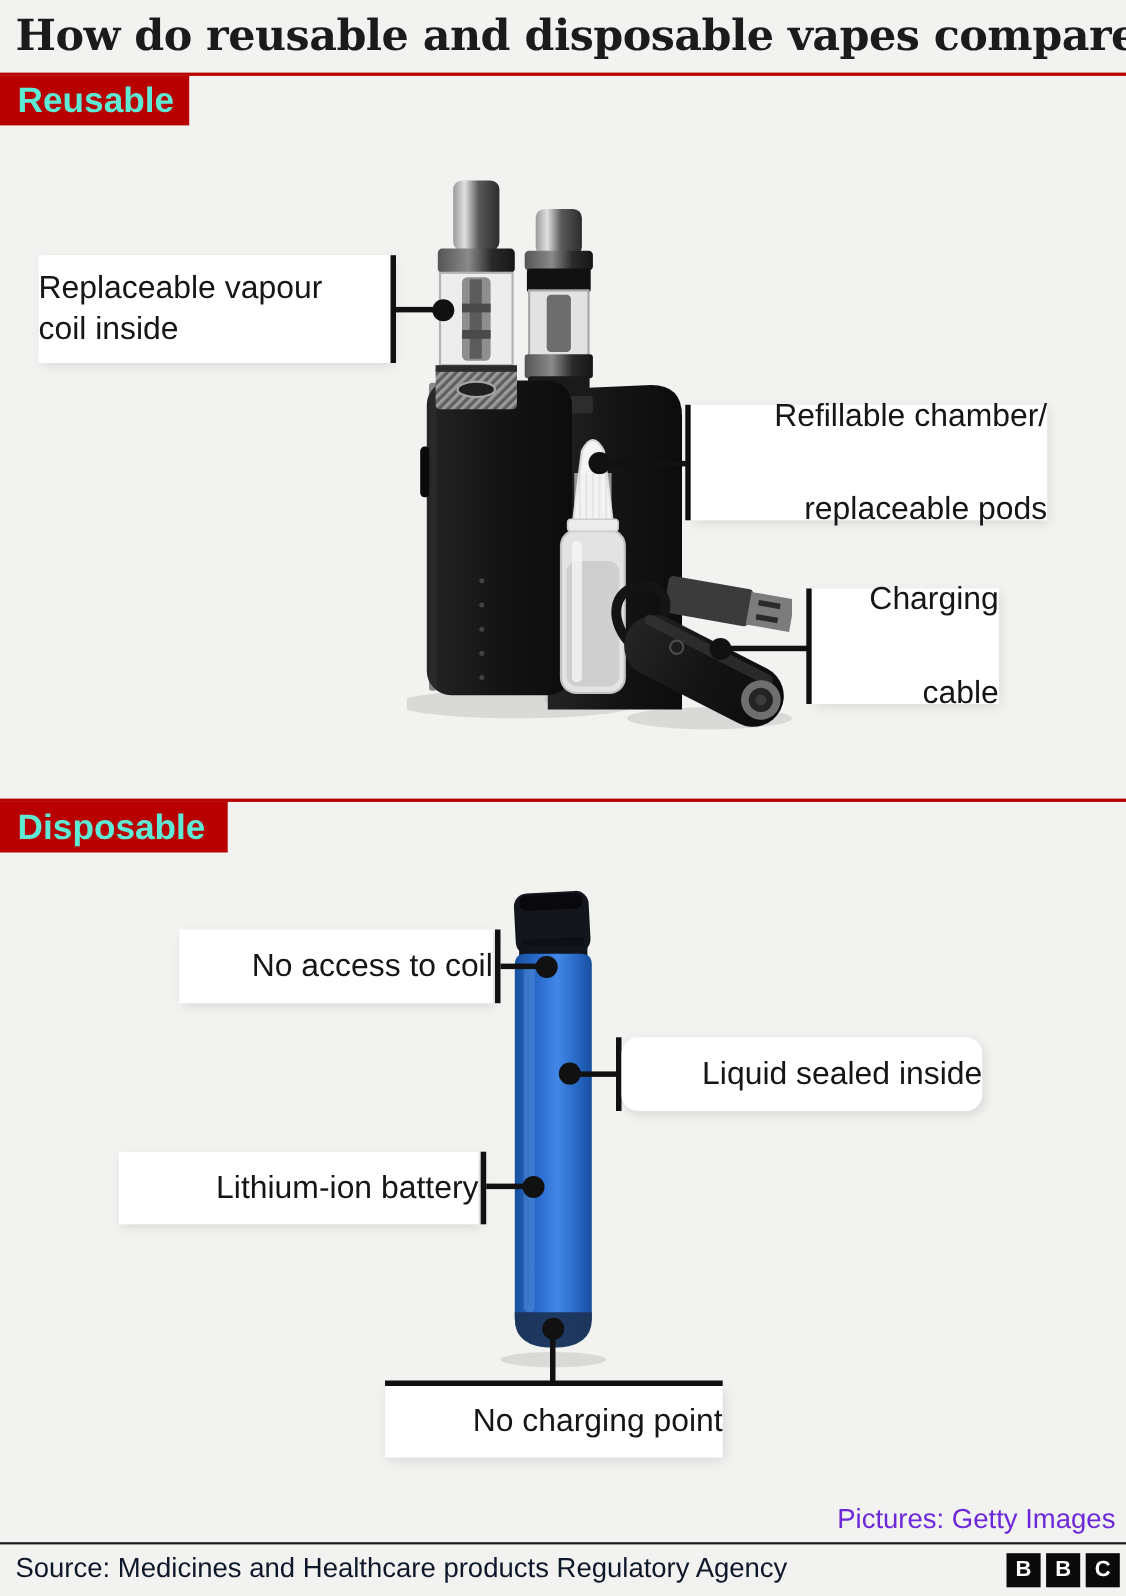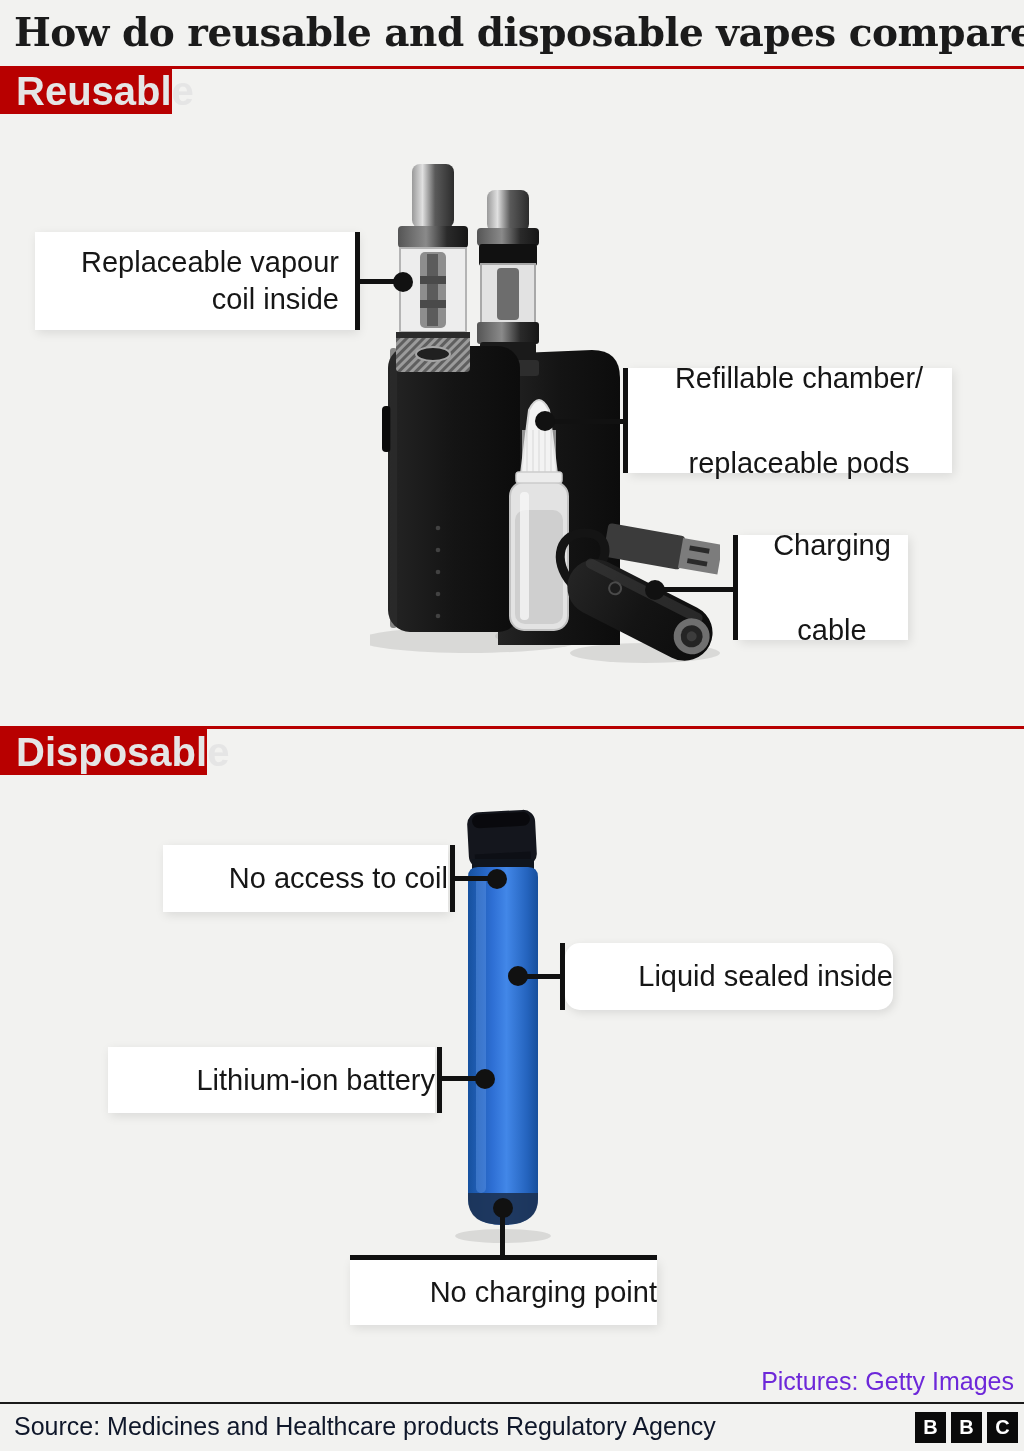--- a/index.html
+++ b/index.html
@@ -18,34 +18,34 @@
     font-family:"Liberation Sans", sans-serif;
   }
   .title{
     position:absolute;left:14px;top:6px;width:1000px;
     font-family:"DejaVu Serif","Liberation Serif",serif;
     font-weight:700;font-size:39px;line-height:52px;
     color:#1b1b1b;letter-spacing:-0.5px;white-space:nowrap;
   }
   .rule{position:absolute;left:0;width:1024px;height:3px;background:var(--red);}
   .banner{
-    position:absolute;left:0;background:var(--red);color:#e5e5e5;
+    position:absolute;left:0;background:var(--red);color:#5eead4;
     font-weight:700;display:flex;align-items:center;
     padding-left:16px;box-sizing:border-box;
-    font-size:40px;letter-spacing:0px;
+    font-size:32px;letter-spacing:0px;
   }
   .callout{
     position:absolute;background:#ffffff;
     box-shadow:2px 3px 10px rgba(0,0,0,0.10);
     display:flex;flex-direction:column;justify-content:center;
     box-sizing:border-box;color:var(--ink);
     font-size:29px;line-height:37px;
   }
-  .callout.align-right{text-align:right;padding-right:18px;}
-  .callout.align-left{text-align:center;padding-left:18px;gap:48px;}
+  .callout.align-right{padding-right:18px;}
+  .callout.align-left{text-align:right;padding-left:18px;gap:48px;}
   .callout.align-center{text-align:center;align-items:flex-end;}
   .bar{position:absolute;background:#111111;}
   .dot{position:absolute;width:20px;height:20px;border-radius:50%;background:#111111;}
   .credit{
     position:absolute;right:10px;top:1367px;
     font-size:25px;color:#6d28d9;
   }
   .footer-sep{position:absolute;left:0;top:1402px;width:1024px;height:2px;background:#1a1a1a;}
   .source{
     position:absolute;left:14px;top:1412px;

